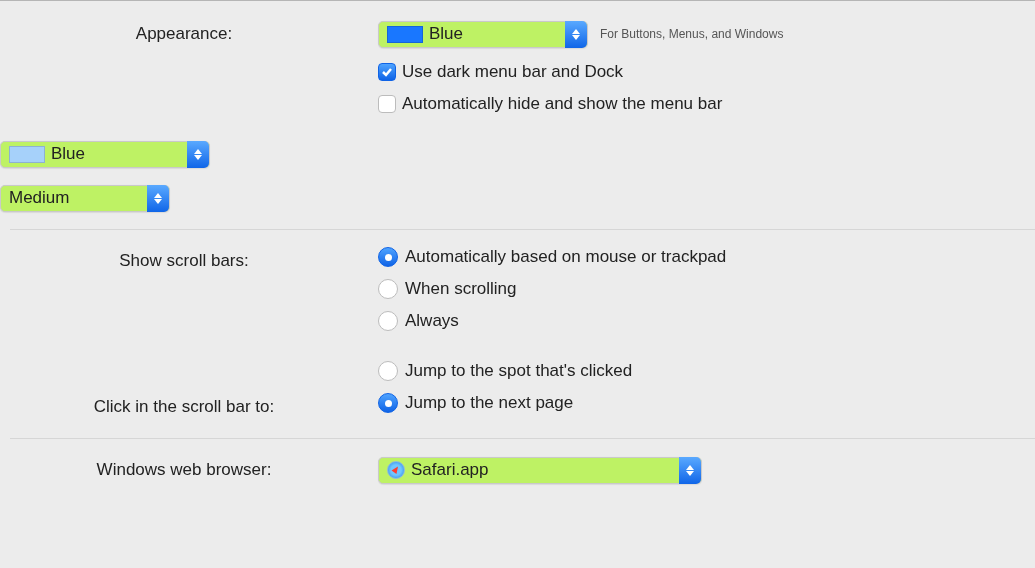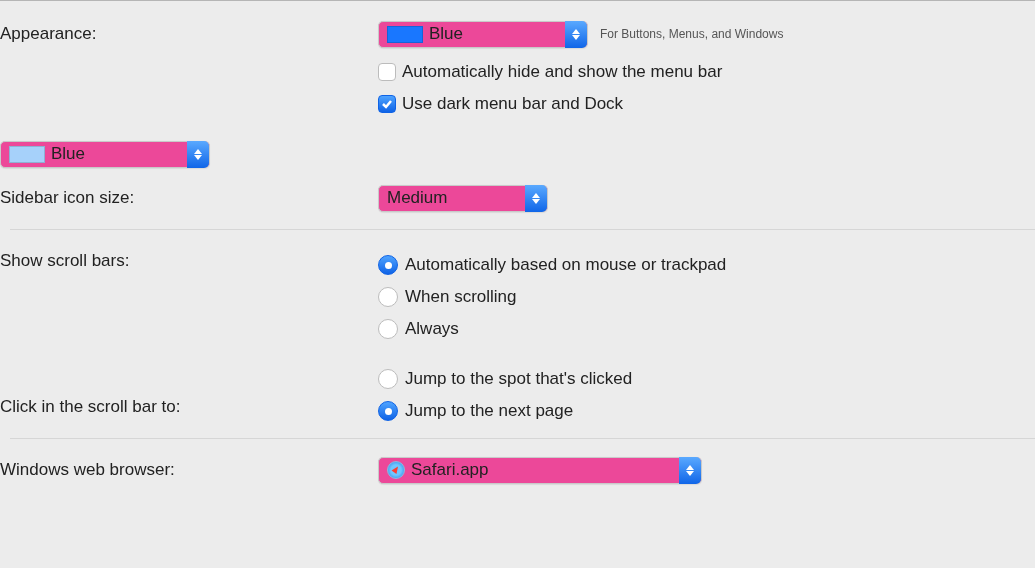--- a/index.html
+++ b/index.html
@@ -21,34 +21,34 @@
       padding-top: 18px;
     }
     .row {
       display: flex;
       align-items: center;
       min-height: 30px;
       margin-bottom: 2px;
     }
     .label-col {
       width: 378px;
-      text-align: left;
+      text-align: center;
       padding-right: 10px;
       font-weight: 400;
     }
     .control-col {
       display: flex;
       align-items: center;
       gap: 8px;
     }
     .select-wrap {
       position: relative;
       display: inline-flex;
       align-items: center;
-      background: #ec4899;
+      background: #bef264;
       border: 1px solid #c9c9c9;
       border-radius: 5px;
       height: 27px;
       box-shadow: 0 0.5px 1px rgba(0,0,0,0.08);
     }
     .select-inner {
       display: flex;
       align-items: center;
       padding-left: 8px;
       padding-right: 22px;
@@ -109,21 +109,21 @@
     }
     .checkbox.checked svg {
       width: 12px;
       height: 12px;
       stroke: #fff;
       stroke-width: 2.5;
       fill: none;
     }
     .radio-row {
       display: flex;
-      align-items: flex-end;
+      align-items: flex-start;
       min-height: 28px;
     }
     .radio {
       width: 20px;
       height: 20px;
       border-radius: 50%;
       border: 1px solid #bcbcbc;
       background: #fff;
       display: flex;
       align-items: center;
@@ -195,36 +195,36 @@
       <span class="hint-text">For Buttons, Menus, and Windows</span>
     </div>
   </div>
 
   <div class="spacer-top"></div>
 
   <div class="row">
     <div class="label-col"></div>
     <div class="control-col">
       <div class="checkbox-row">
-        <div class="checkbox"></div>
-        <span>Automatically hide and show the menu bar</span>
-      </div>
-    </div>
-  </div>
-
-  <div class="row">
-    <div class="label-col"></div>
-    <div class="control-col">
-      <div class="checkbox-row">
         <div class="checkbox checked">
           <svg viewBox="0 0 12 12">
               <path d="M2 6 L5 9 L10 3"></path>
             </svg>
         </div>
         <span>Use dark menu bar and Dock</span>
+      </div>
+    </div>
+  </div>
+
+  <div class="row">
+    <div class="label-col"></div>
+    <div class="control-col">
+      <div class="checkbox-row">
+        <div class="checkbox"></div>
+        <span>Automatically hide and show the menu bar</span>
       </div>
     </div>
   </div>
 
   <div class="section-gap"></div>
 
   <div class="row">
     <div class="control-col">
       <div class="select-wrap" style="width:210px">
         <div class="select-inner">
@@ -239,21 +239,20 @@
               <path d="M0 0 L4 5 L8 0 Z"></path>
             </svg>
         </div>
       </div>
     </div>
   </div>
 
   <div style="height:12px"></div>
 
   <div class="row">
-    <div class="label-col">Sidebar icon size:</div>
     <div class="control-col">
       <div class="select-wrap" style="width:170px">
         <div class="select-inner">
           <span>Medium</span>
         </div>
         <div class="select-arrow">
           <svg viewBox="0 0 8 5">
               <path d="M0 5 L4 0 L8 5 Z"></path>
             </svg>
           <svg viewBox="0 0 8 5">

